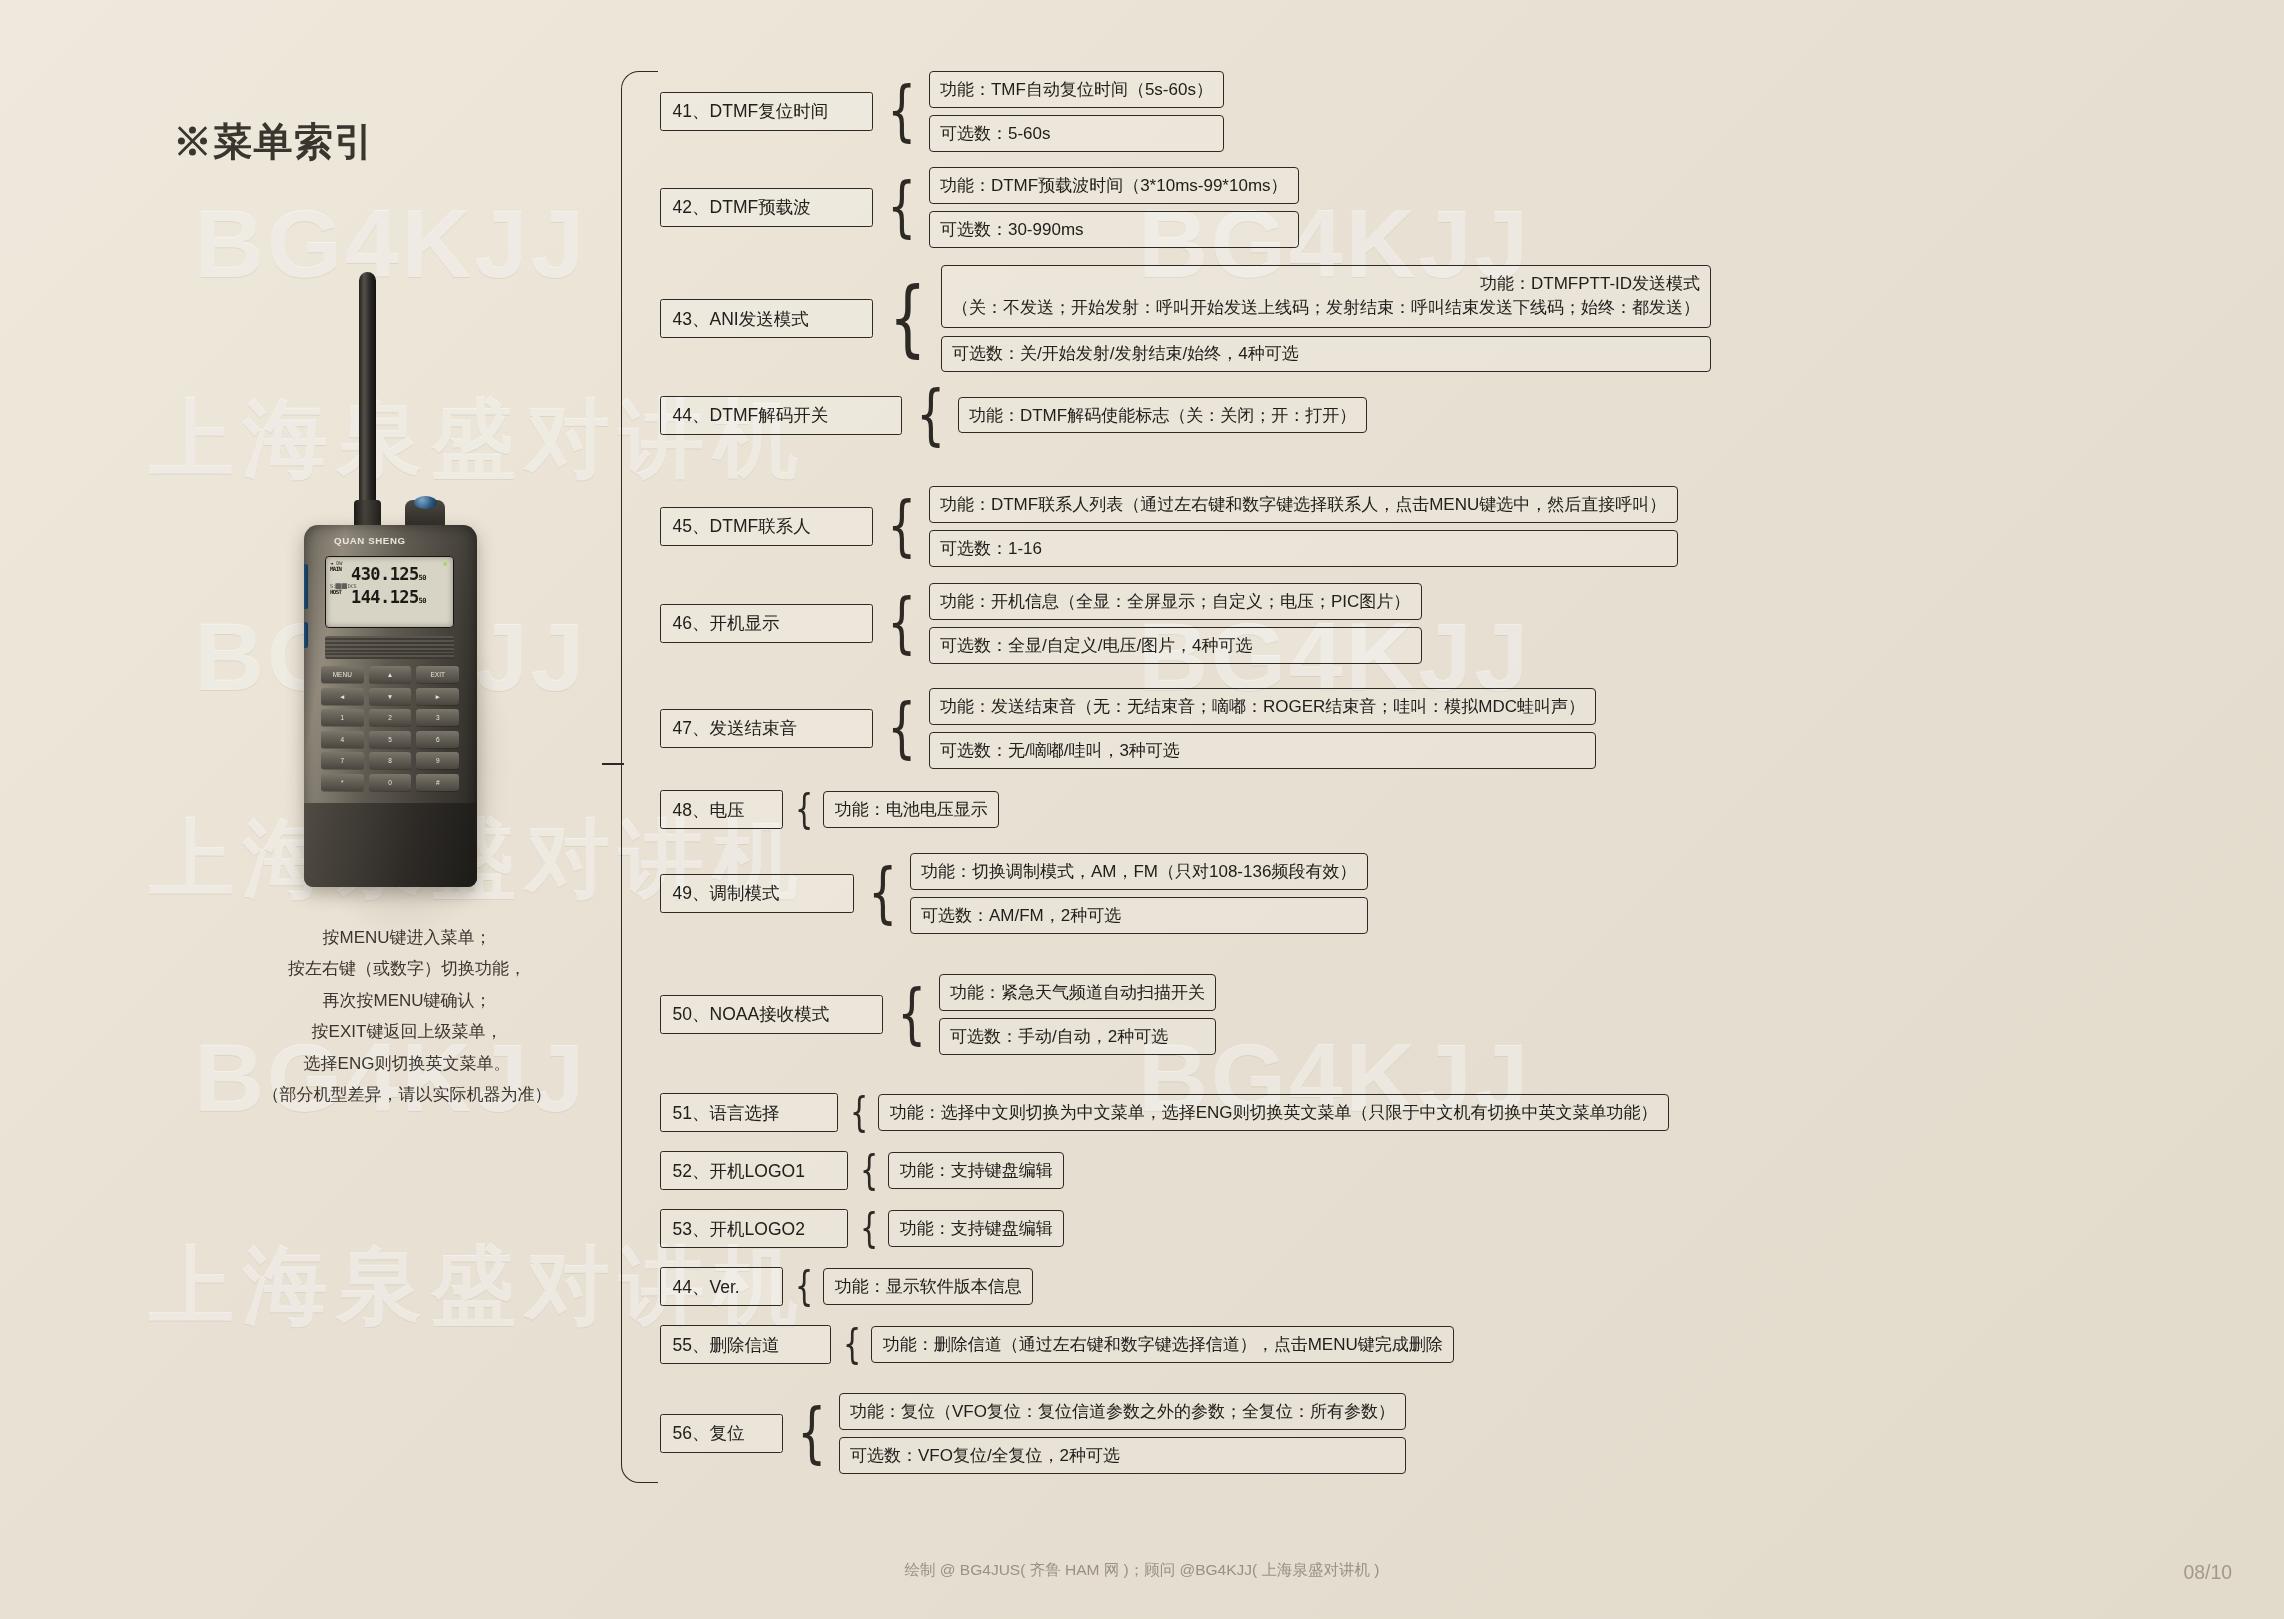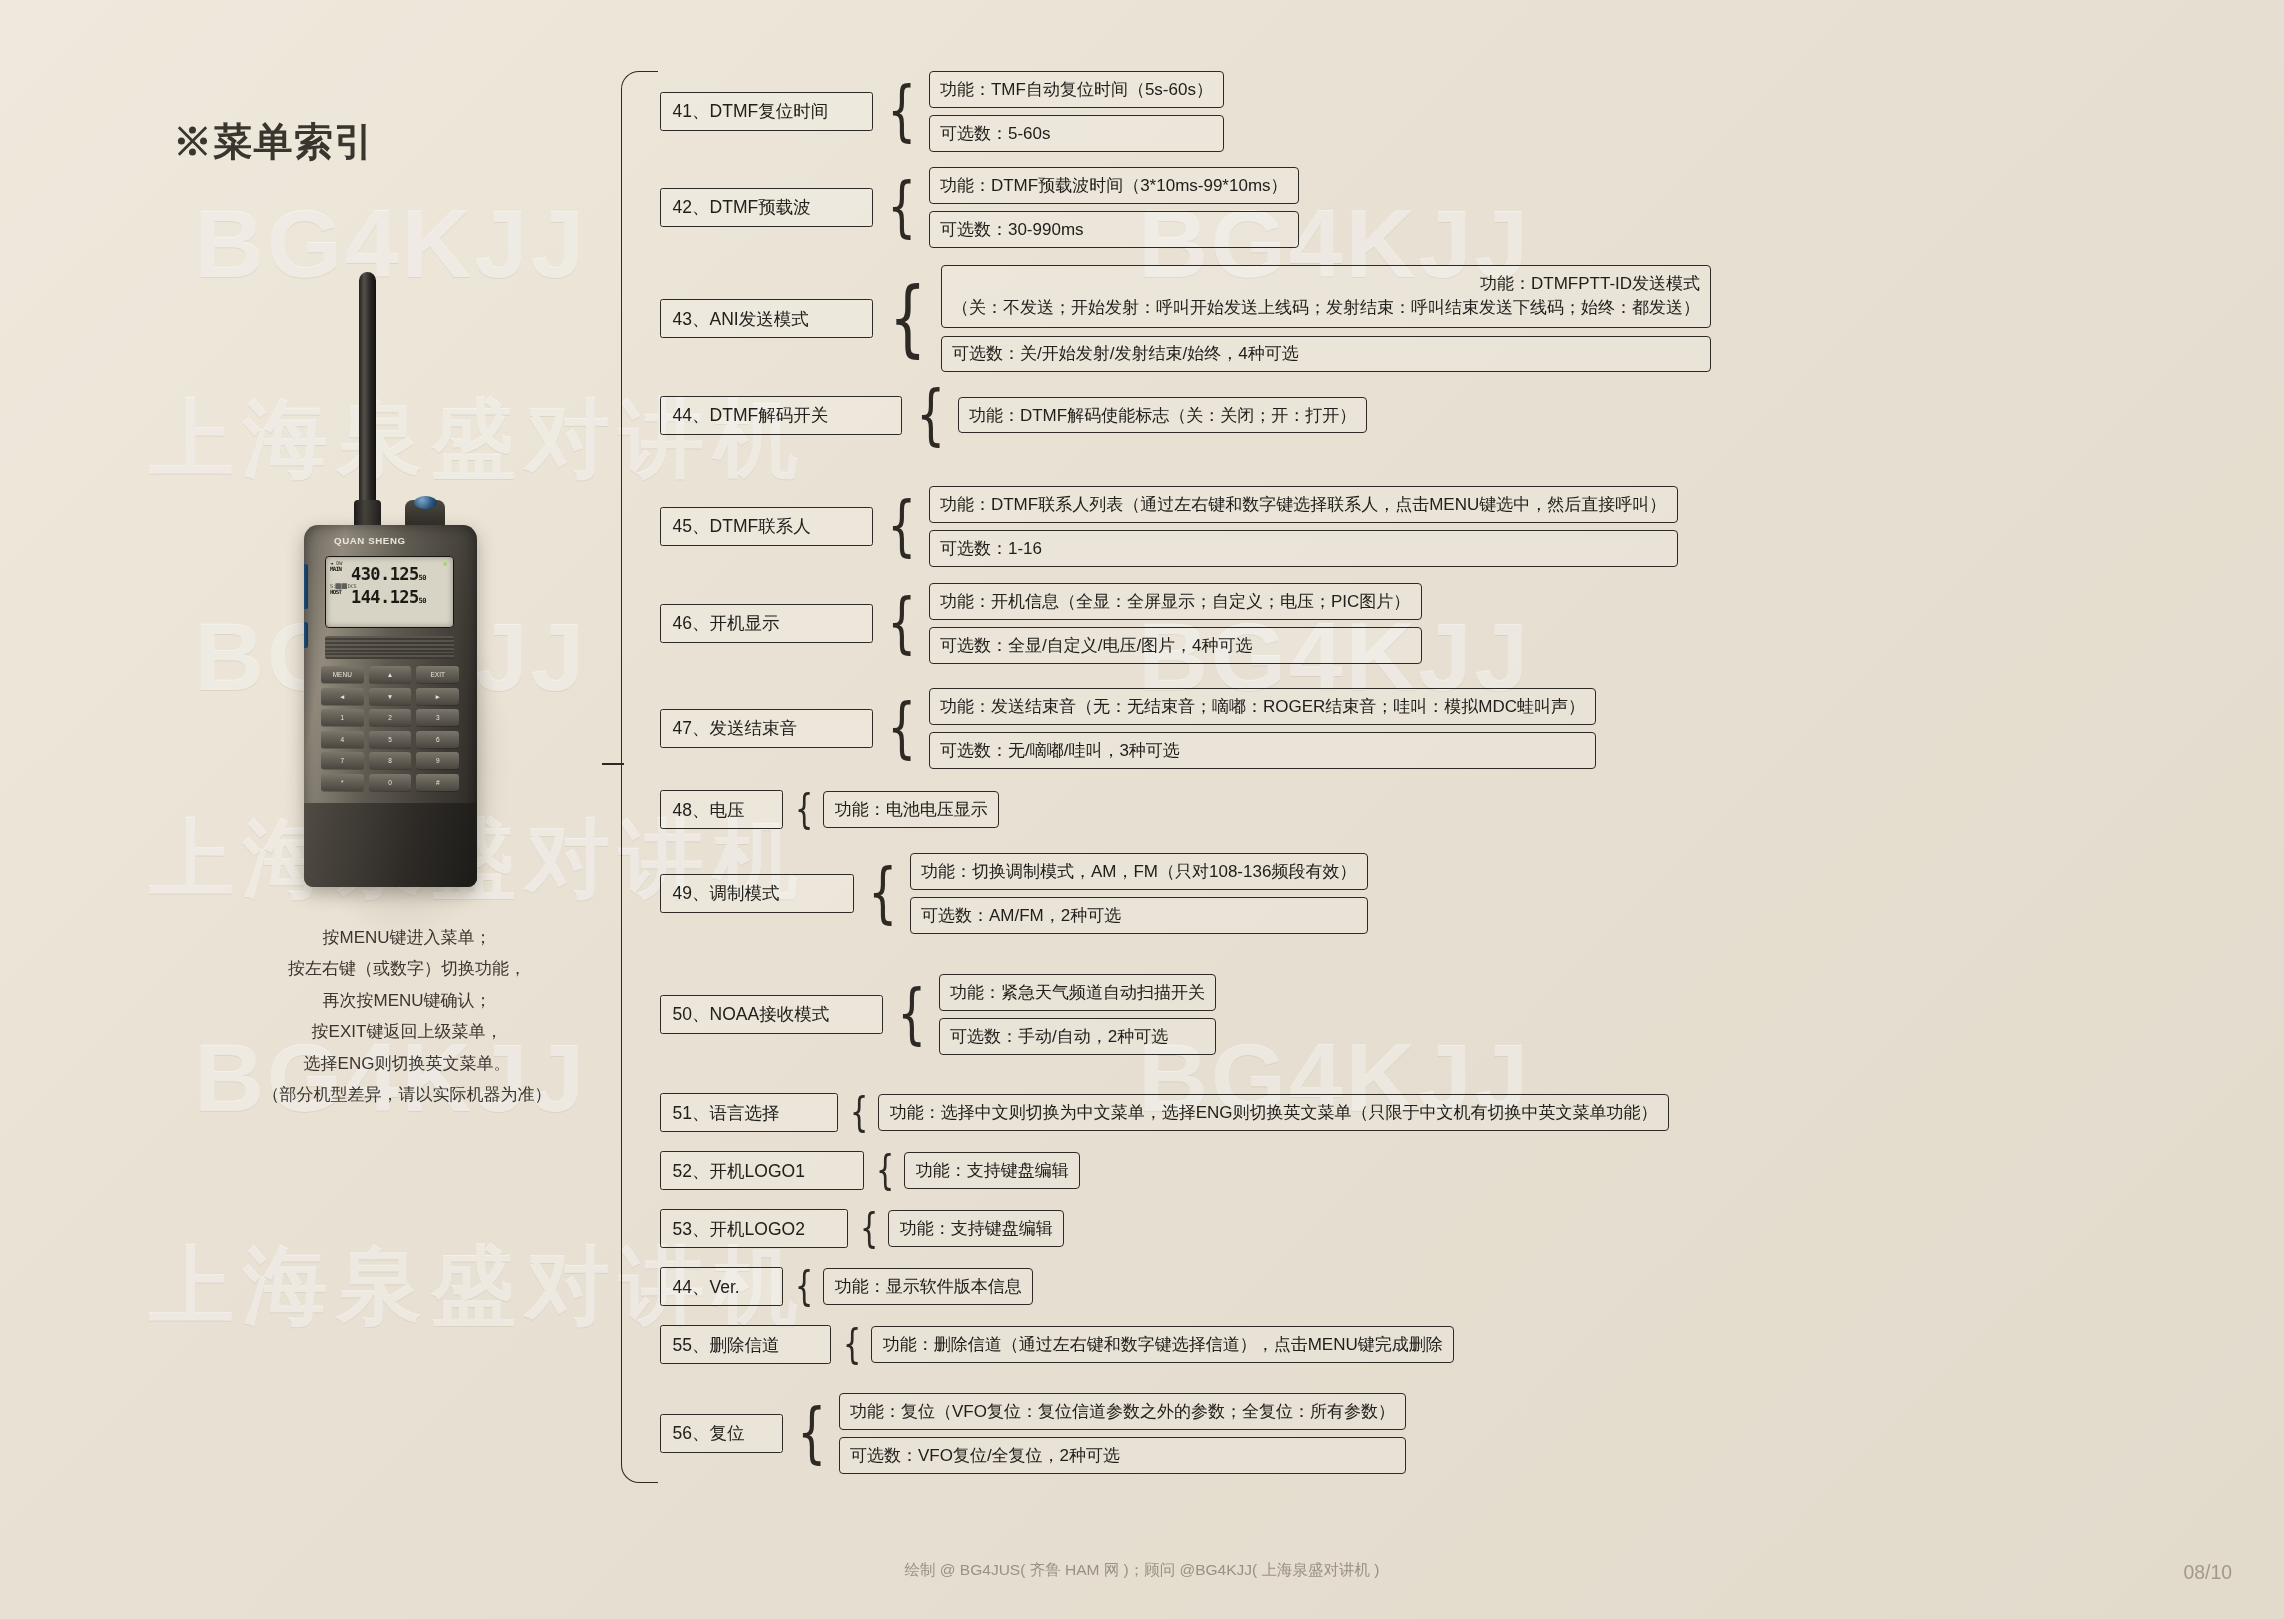--- a/index.html
+++ b/index.html
@@ -481,21 +481,21 @@
 
   <div class="row" style="top:1035px;">
     <div class="menu-box" style="width:178px">51、语言选择</div>
     <div class="brace">{</div>
     <div class="detail-col">
       <div class="detail-box">功能：选择中文则切换为中文菜单，选择ENG则切换英文菜单（只限于中文机有切换中英文菜单功能）</div>
     </div>
   </div>
 
   <div class="row" style="top:1093px;">
-    <div class="menu-box" style="width:204px">52、开机LOGO1</div>
+    <div class="menu-box" style="width:188px">52、开机LOGO1</div>
     <div class="brace">{</div>
     <div class="detail-col">
       <div class="detail-box">功能：支持键盘编辑</div>
     </div>
   </div>
 
   <div class="row" style="top:1151px;">
     <div class="menu-box" style="width:188px">53、开机LOGO2</div>
     <div class="brace">{</div>
     <div class="detail-col">

